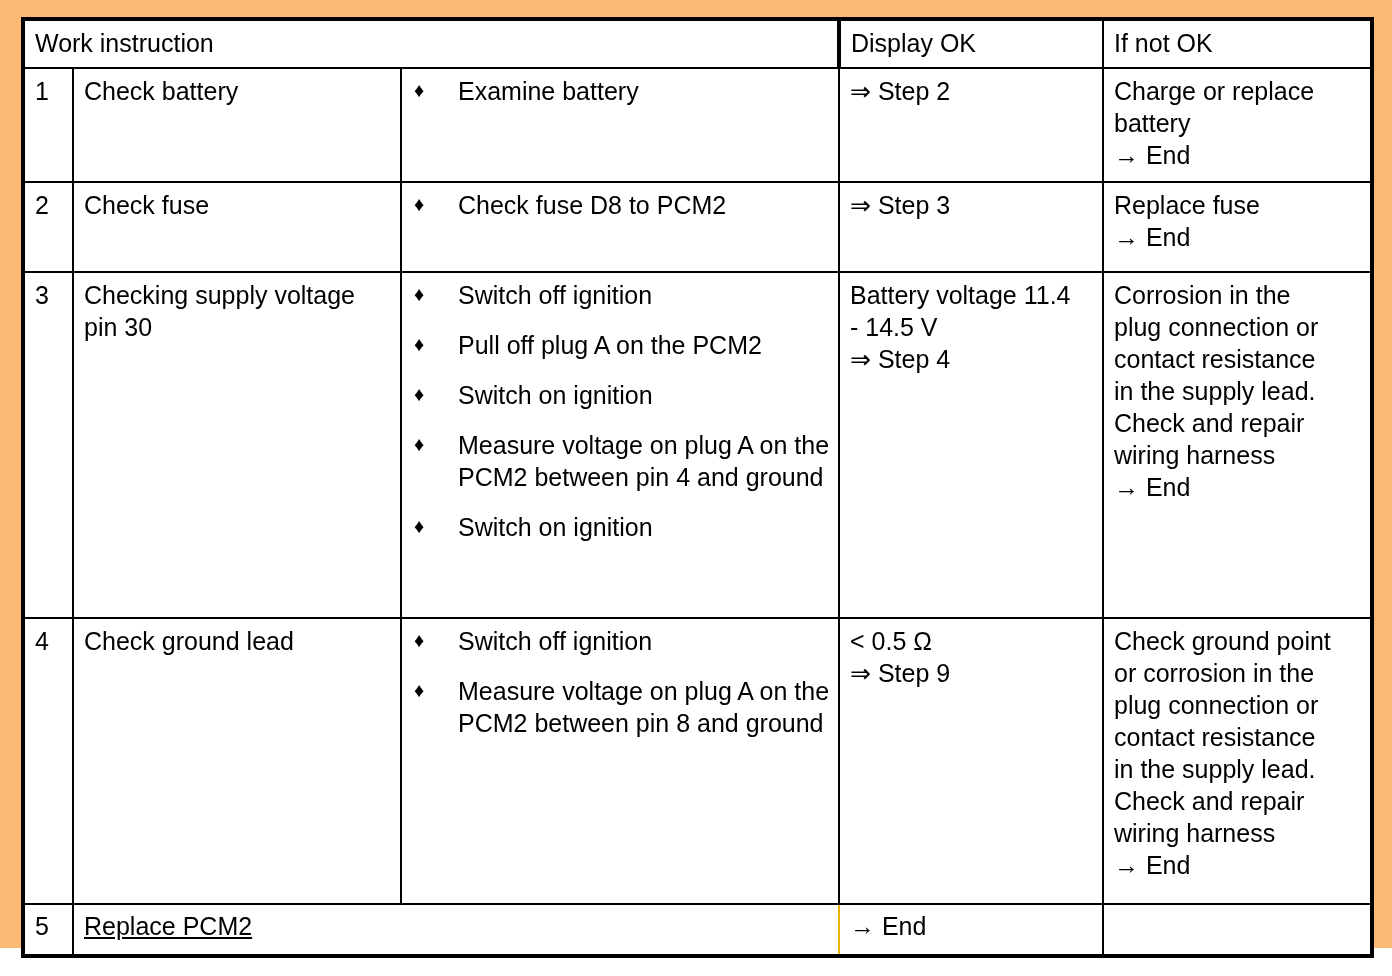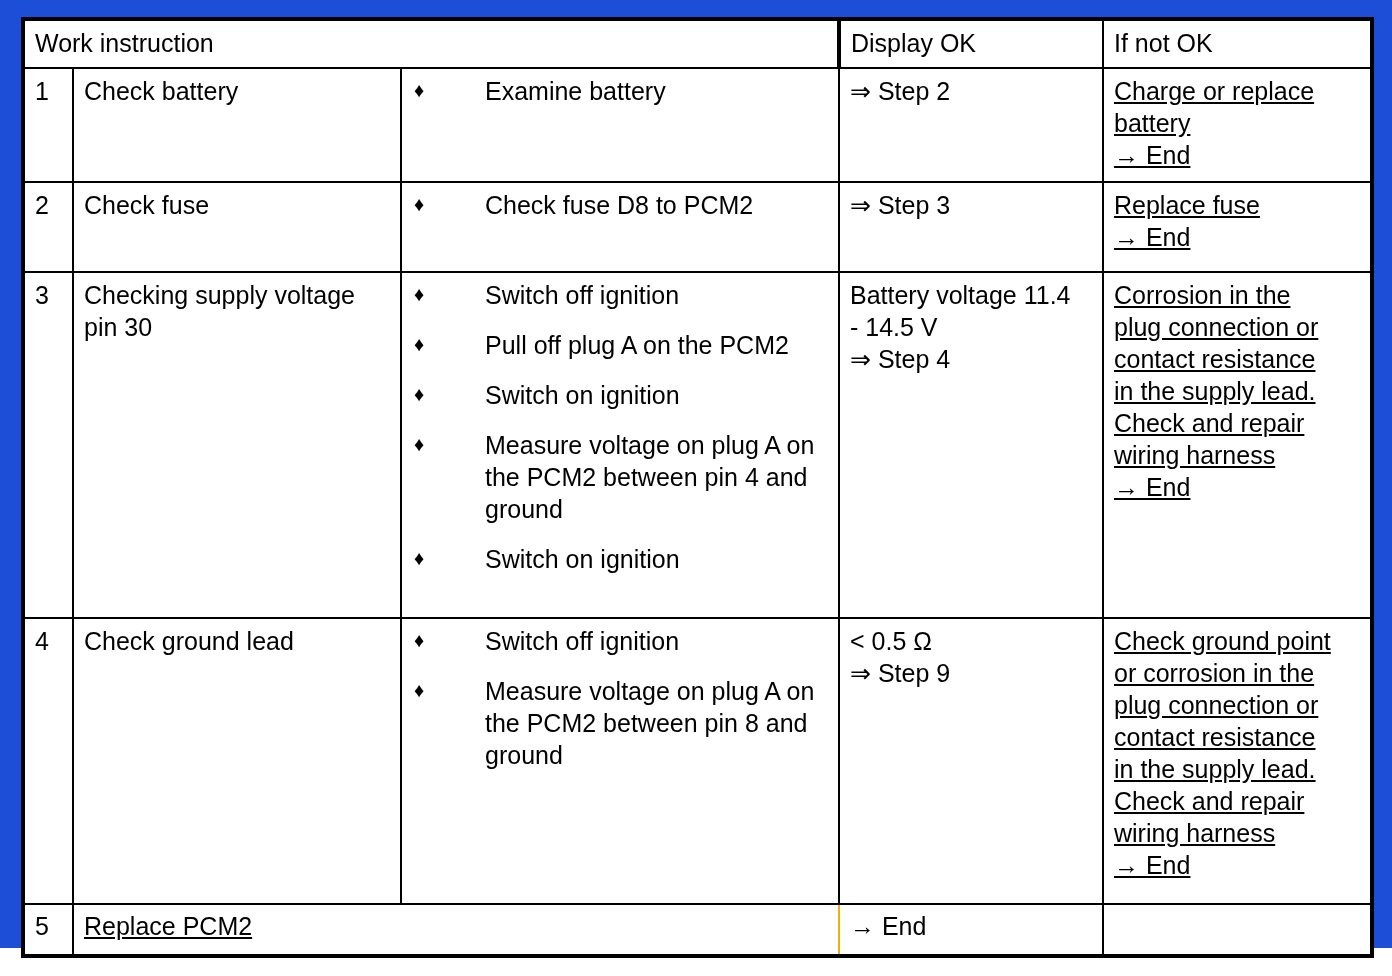--- a/index.html
+++ b/index.html
@@ -12,21 +12,21 @@
     height: 976px;
     font-family: "Liberation Sans", sans-serif;
     color: #000000;
     overflow: hidden;
   }
 
   .sheet {
     position: relative;
     width: 1392px;
     height: 948px;
-    background: #1d4ed8;
+    background: #fdba74;
   }
 
   table.wi-table {
     position: absolute;
     left: 21px;
     top: 17px;
     width: 1349px;
     border-collapse: collapse;
     table-layout: fixed;
     background: #ffffff;
@@ -70,42 +70,42 @@
   
   td.num {
     padding-left: 9px;
     padding-right: 4px;
     border-right: 2px solid #000000;
   }
 
   td.task { border-right: 2px solid #000000; margin-top: 47px; }
   td.steps { border-right: 4px solid #000000; padding-left: 14px; }
   td.ok { padding-left: 12px; }
-  td.notok { padding-left: 12px; text-decoration: underline; }
+  td.notok { padding-left: 12px; }
 
   
   ul.bullets {
     list-style: none;
     margin: 0;
     padding: 0;
   }
   ul.bullets li {
     position: relative;
     padding-left: 46px;
     margin: 0 0 18px 0;
   }
   ul.bullets li:last-child { margin-bottom: 0; }
   ul.bullets li .bul {
     position: absolute;
     left: 2px;
     top: 0;
     font-size: 20px;
     line-height: 1.55;
   }
-  ul.bullets li .txt { display: block; margin-left: 27px; }
+  ul.bullets li .txt { display: block; }
 
   .line { display: block; }
 
   
   tr.r1 td { height: 98px; }
   tr.r2 td { height: 74px; }
   tr.r3 td { height: 330px; }
   tr.r4 td { height: 270px; }
   tr.r5 td { height: 38px; padding-top: 5px; padding-bottom: 6px; }
 

